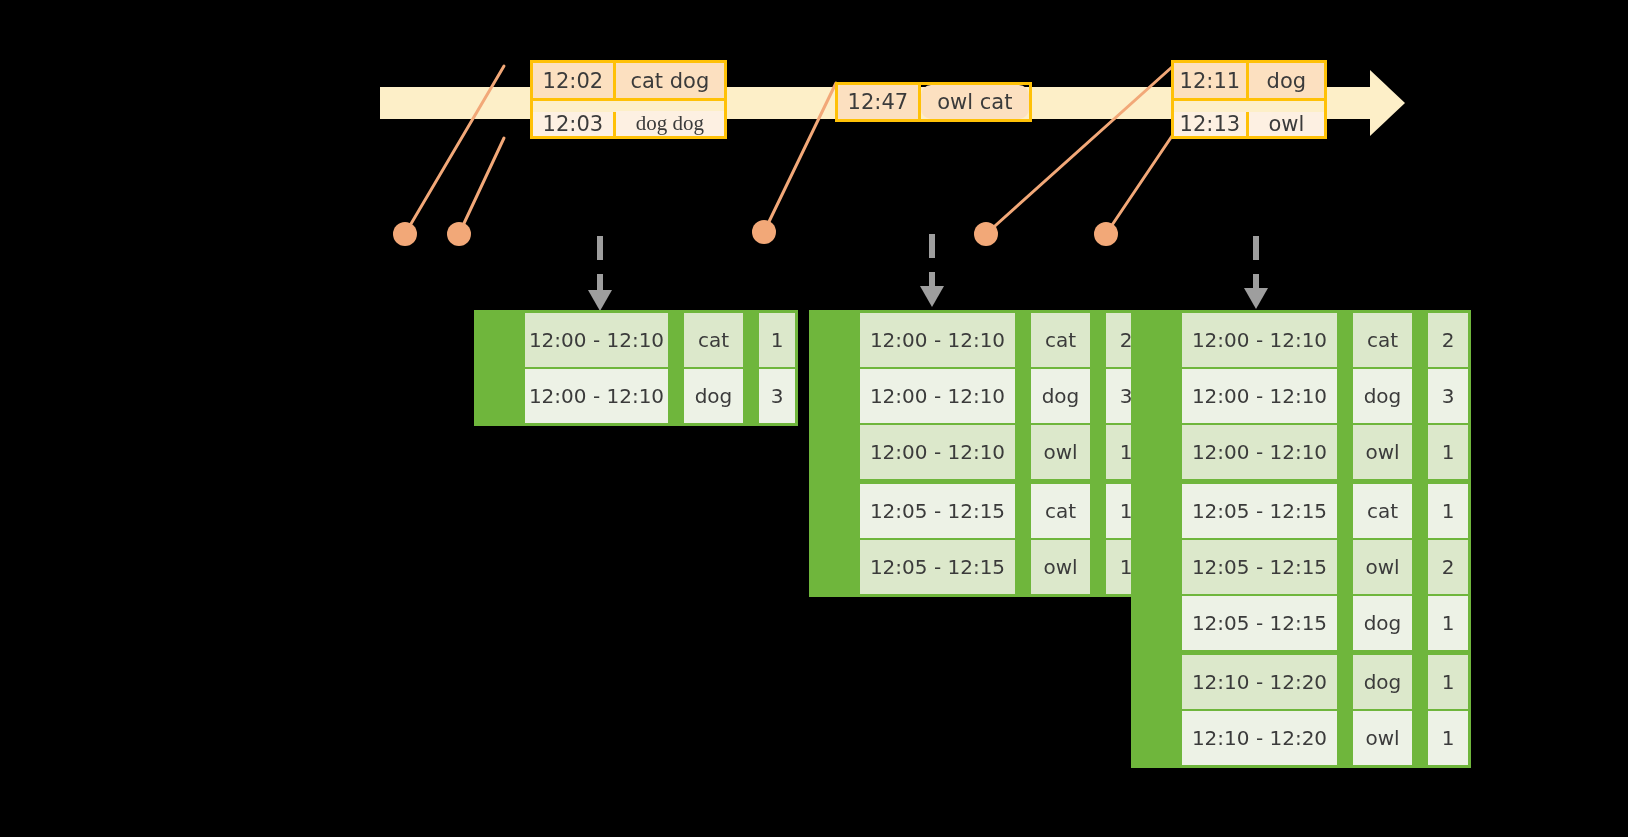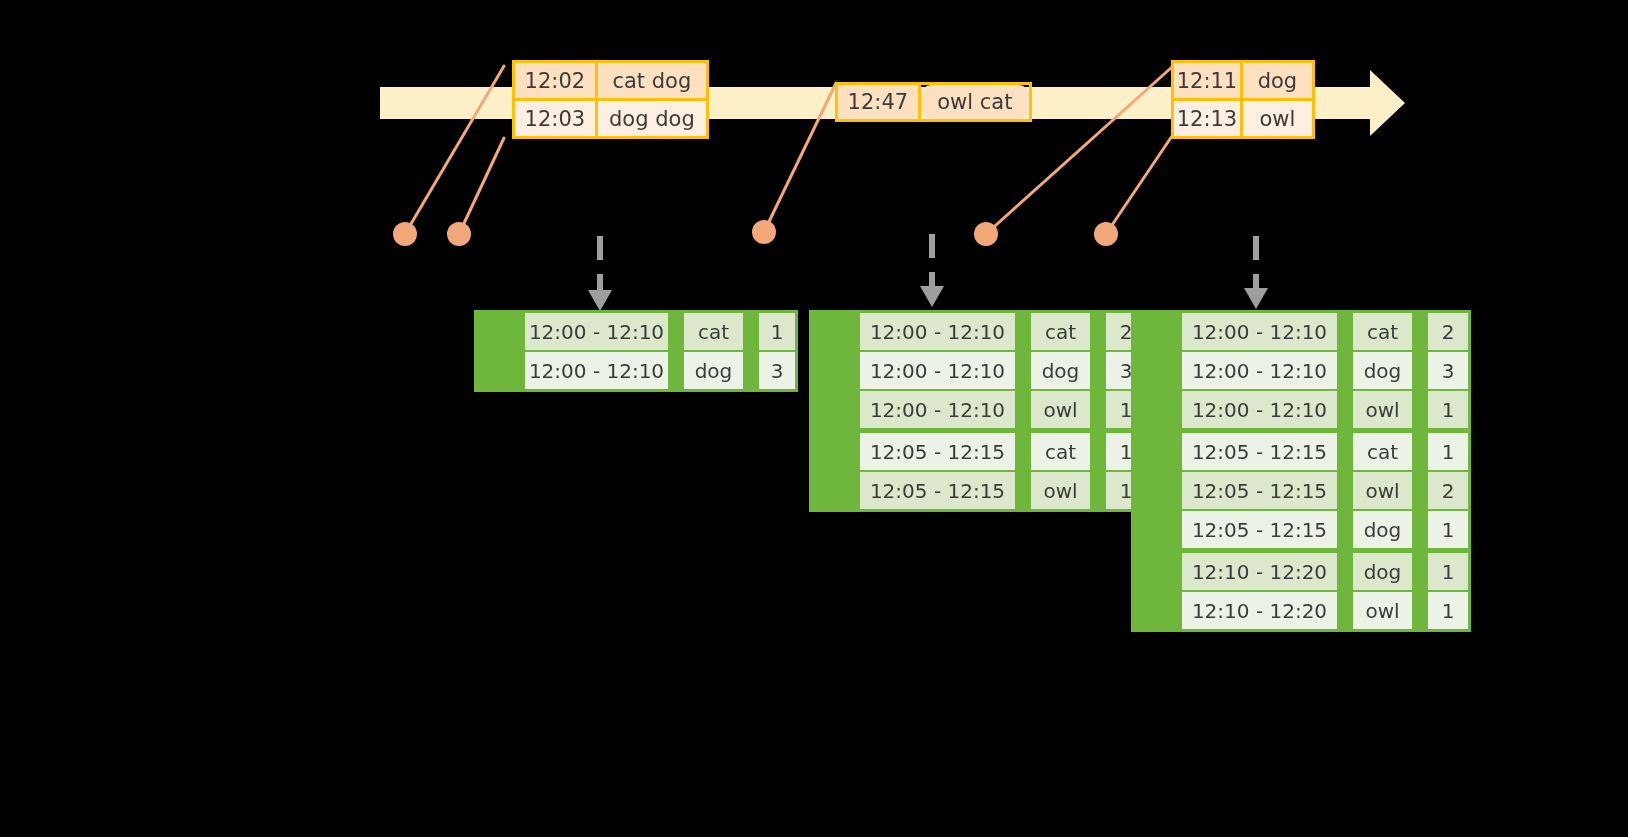--- a/index.html
+++ b/index.html
@@ -5,33 +5,33 @@
   html,body{margin:0;padding:0;background:#000;}
   body{width:1628px;height:837px;position:relative;overflow:hidden;
        font-family:"DejaVu Sans","Liberation Sans",sans-serif;}
   .stage{position:absolute;left:0;top:0;width:1628px;height:837px;}
   svg.layer{position:absolute;left:0;top:0;width:1628px;height:837px;pointer-events:none;}
 
   
   .evtbox{position:absolute;border:3px solid #FFC107;box-sizing:border-box;
           display:flex;flex-direction:column;}
   .evtrow{display:flex;flex:1;}
-  .evtrow + .evtrow{border-top:3px solid #FFC107;}
+  .evtrow + .evtrow{border-top:3px solid #FFC107;align-items:flex-end;}
   .evt-time{display:flex;align-items:center;justify-content:center;
             box-sizing:border-box;border-right:3px solid #FFC107;
             font-size:21px;color:#3b3b3b;}
   .evt-val{display:flex;align-items:center;justify-content:center;
            box-sizing:border-box;font-size:21px;color:#3b3b3b;}
   .shade-a .evt-time,.shade-a .evt-val{background:#FCE0C0;}
   .shade-b .evt-time,.shade-b .evt-val{background:#FDF0E2;}
 
   
   .rtable{position:absolute;border:3px solid #6FB63C;box-sizing:border-box;
           display:flex;flex-direction:column;background:#6FB63C;}
-  .rrow{display:flex;height:37px;box-sizing:border-box;padding-left:48px;}
+  .rrow{display:flex;height:54px;box-sizing:border-box;padding-left:48px;}
   .rrow + .rrow{margin-top:2px;}
   .rrow.grpsep{margin-top:5px;}
   .rcell{display:flex;align-items:center;justify-content:center;
          box-sizing:border-box;font-size:20px;color:#3b3b3b;}
   .rcell + .rcell{margin-left:16px;}
   .tone-a .rcell{background:#DCE8CB;}
   .tone-b .rcell{background:#EDF2E6;}
   .c-win{width:auto;}
   .c-word{}
   .c-cnt{}
@@ -73,39 +73,39 @@
         <line x1="932" y1="234" x2="932" y2="288" stroke-dasharray="24,14"></line>
         <polygon points="920,286 944,286 932,307" stroke="none"></polygon>
       </g>
       <g>
         <line x1="1256" y1="236" x2="1256" y2="290" stroke-dasharray="24,14"></line>
         <polygon points="1244,288 1268,288 1256,309" stroke="none"></polygon>
       </g>
     </g>
   </svg>
 
-  <div class="evtbox" style="left:512px;top:60px;width:197px;height:79px;">
+  <div class="evtbox" style="left:530px;top:60px;width:197px;height:79px;">
     <div class="evtrow shade-a">
       <div class="evt-time" style="width:84px;">12:02</div>
       <div class="evt-val" style="width:110px;">cat dog</div>
     </div>
     <div class="evtrow shade-b">
       <div class="evt-time" style="width:84px;">12:03</div>
-      <div class="evt-val" style="width:110px;">dog dog</div>
+      <div class="evt-val" style="width:110px;font-family:Liberation Serif, serif;">dog dog</div>
     </div>
   </div>
 
   <div class="evtbox" style="left:835px;top:82px;width:197px;height:40px;">
     <div class="evtrow shade-a">
       <div class="evt-time" style="width:84px;">12:47</div>
       <div class="evt-val" style="width:110px;border-radius:10px;">owl cat</div>
     </div>
   </div>
 
-  <div class="evtbox" style="left:1171px;top:60px;width:144px;height:79px;">
+  <div class="evtbox" style="left:1171px;top:60px;width:156px;height:79px;">
     <div class="evtrow shade-a">
       <div class="evt-time" style="width:84px;">12:11</div>
       <div class="evt-val" style="width:85px;">dog</div>
     </div>
     <div class="evtrow shade-b">
       <div class="evt-time" style="width:84px;">12:13</div>
       <div class="evt-val" style="width:85px;">owl</div>
     </div>
   </div>
 

